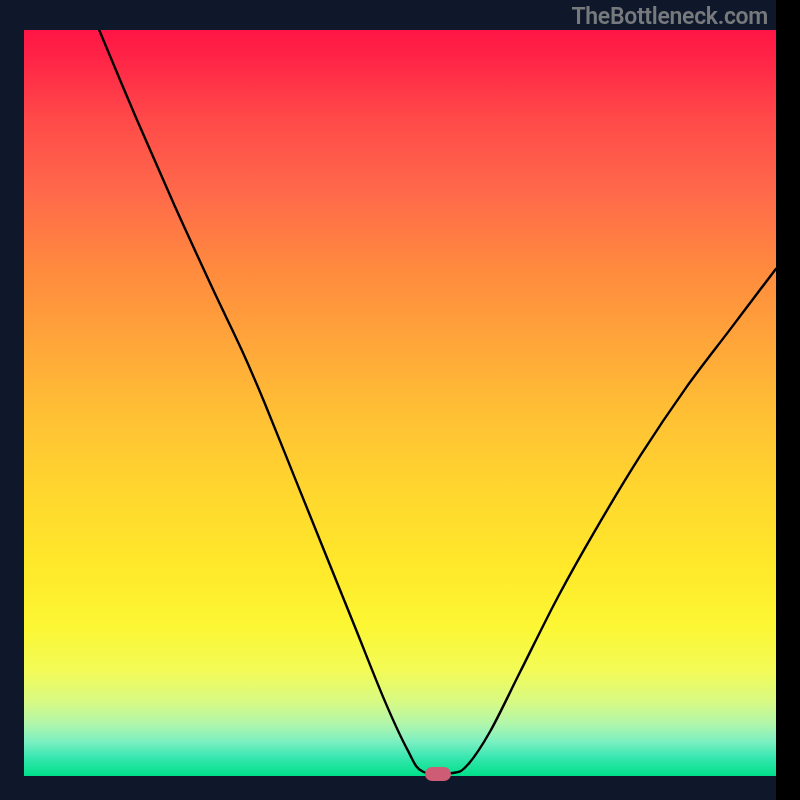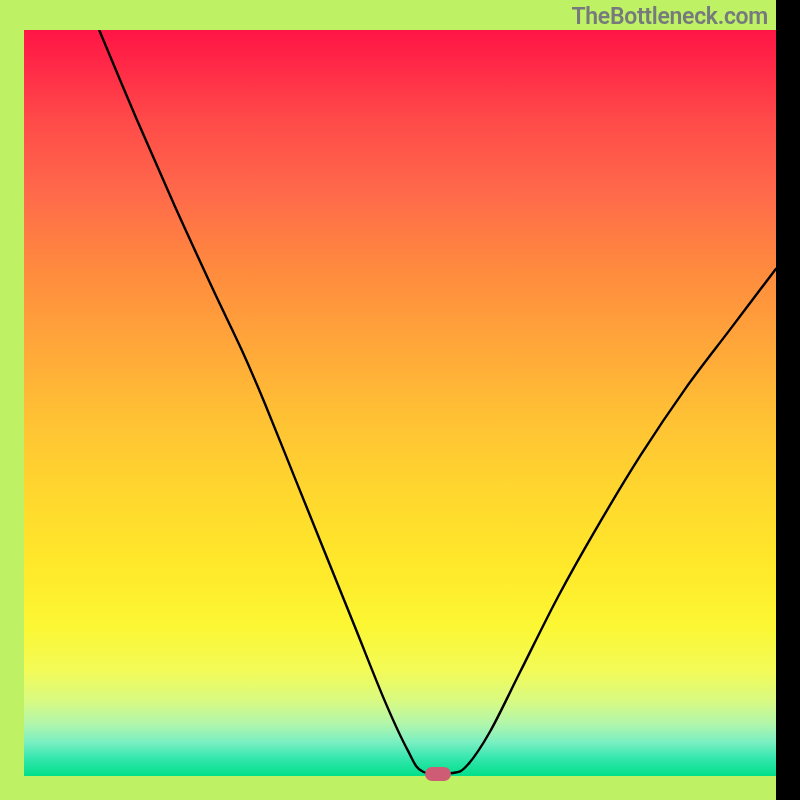--- a/index.html
+++ b/index.html
@@ -7,21 +7,21 @@
     padding: 0;
     width: 800px;
     height: 800px;
     background: #000;
     font-family: -apple-system, BlinkMacSystemFont, "Segoe UI", Roboto, Helvetica, Arial, sans-serif;
   }
   .container {
     position: relative;
     width: 776px;
     height: 800px;
-    background: #bef264;
+    background: #0f172a;
   }
   .watermark {
     position: absolute;
     top: 3px;
     right: 8px;
     font-size: 23px;
     font-weight: 600;
     color: #777a7c;
     letter-spacing: -0.3px;
     z-index: 20;

